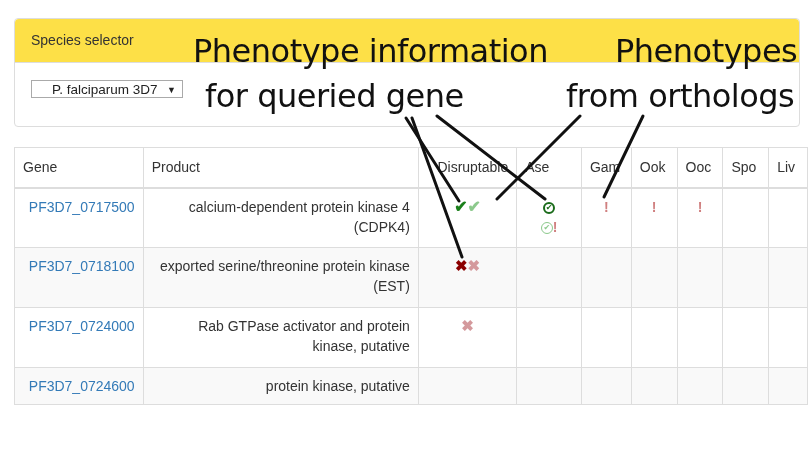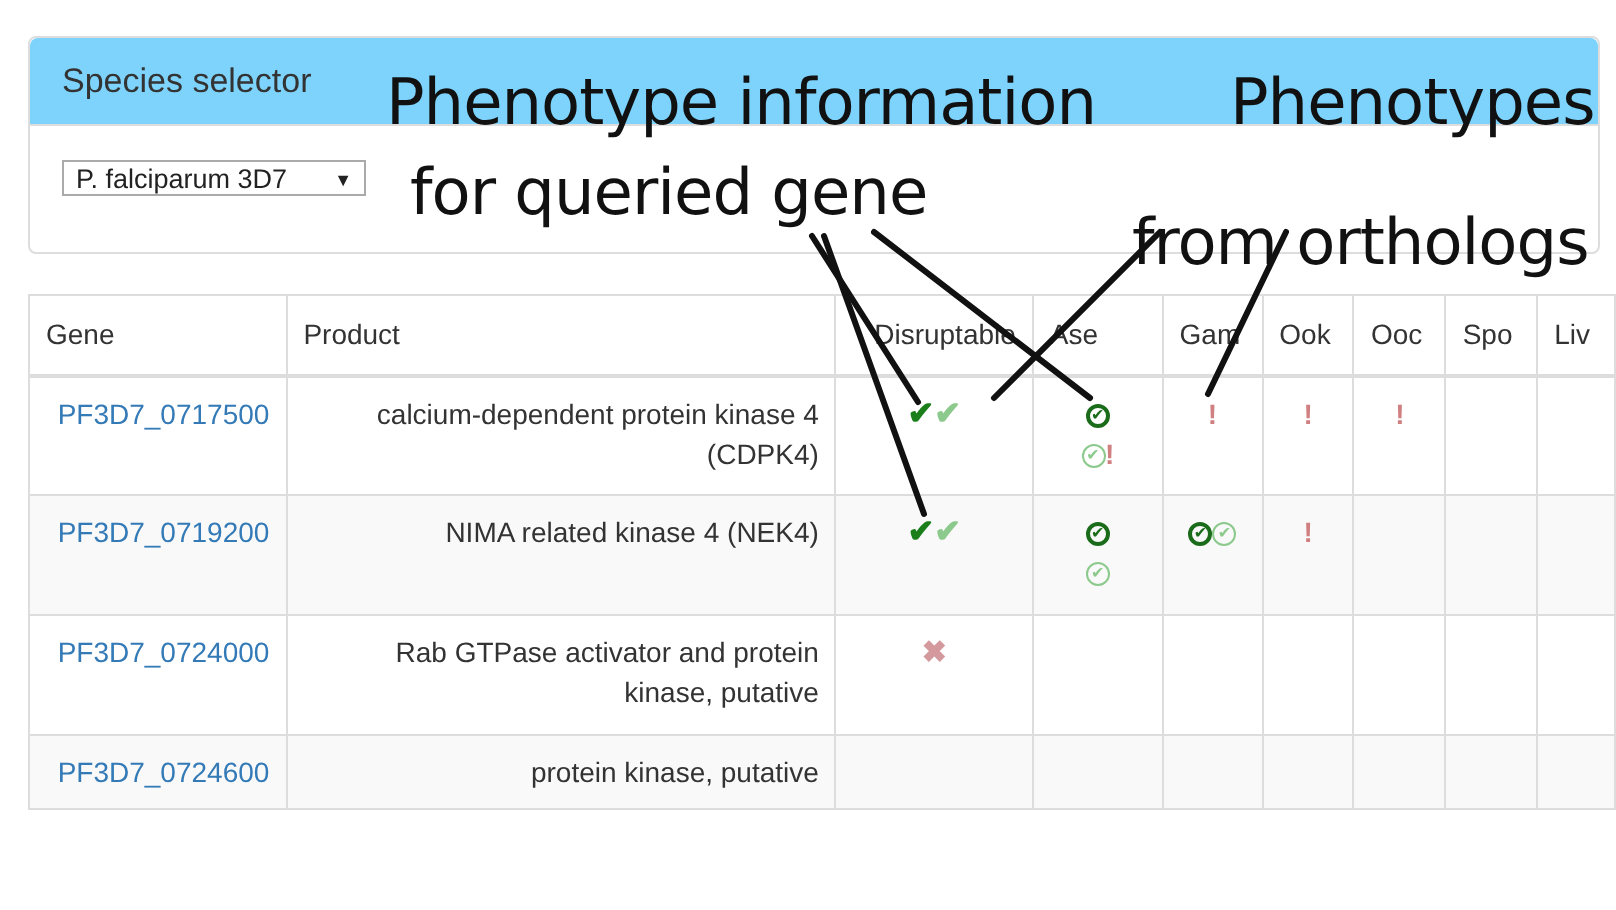--- a/index.html
+++ b/index.html
@@ -1,19 +1,19 @@
 <!DOCTYPE html>
 <html><head>
 <meta charset="utf-8">
 <style>
   html,body{margin:0;padding:0;}
   body{width:808px;height:455px;overflow:hidden;background:#fff;position:relative;font-family:"Liberation Sans",sans-serif;color:#333;}
   .panel{position:absolute;left:14px;top:18px;width:784px;height:107px;border:1px solid #ddd;border-radius:4px;background:#fff;}
-  .panel-head{height:43px;background:#7dd3fc;border-bottom:1px solid #ddd;border-radius:4px 4px 0 0;font-size:17px;line-height:43px;padding-left:16px;color:#333;}
-  .select{position:absolute;left:16px;top:61px;width:152px;height:18px;border:1px solid #aaa;background:#fff;font-size:13.5px;line-height:18px;padding-left:6px;box-sizing:border-box;color:#222;}
+  .panel-head{height:43px;background:#fde047;border-bottom:1px solid #ddd;border-radius:4px 4px 0 0;font-size:14px;line-height:43px;padding-left:16px;color:#333;}
+  .select{position:absolute;left:16px;top:61px;width:152px;height:18px;border:1px solid #aaa;background:#fff;font-size:13.5px;line-height:18px;padding-left:20px;box-sizing:border-box;color:#222;}
   .select .arrow{position:absolute;right:6px;top:0;font-size:9px;}
   table{position:absolute;left:14px;top:147px;border-collapse:collapse;font-size:14px;}
   th,td{border:1px solid #ddd;vertical-align:top;padding:8px;box-sizing:border-box;}
   th{text-align:left;font-weight:normal;height:40px;padding-top:11px;border-bottom:2px solid #ddd;}
   td{height:60px;line-height:20px;text-align:right;}
   tbody tr:nth-child(odd) td{background:#fff;}
   tbody tr:nth-child(even) td{background:#f9f9f9;}
   tr.last td{height:30px;}
   .gene a{color:#337ab7;text-decoration:none;}
   .c{text-align:center;}
@@ -65,34 +65,29 @@
         <span class="circ circ-d">✔</span><br>
         <span class="circ circ-l">✔</span><span class="ic ex">!</span>
       </td>
       <td class="c"><span class="ic ex">!</span></td>
       <td class="c"><span class="ic ex">!</span></td>
       <td class="c"><span class="ic ex">!</span></td>
       <td></td>
       <td></td>
     </tr>
     <tr>
-      <td class="gene"><a href="#">PF3D7_0719200</a></td>
-      <td>NIMA related kinase 4 (NEK4)</td>
+      <td class="gene"><a href="#">PF3D7_0718100</a></td>
+      <td>exported serine/threonine protein kinase (EST)</td>
       <td class="c">
-        <span class="ic chk-d">✔</span><span class="ic chk-l">✔</span>
+        <span class="ic x-d">✖</span><span class="ic x-l">✖</span>
       </td>
-      <td class="c">
-        <span class="circ circ-d">✔</span><br>
-        <span class="circ circ-l">✔</span>
-      </td>
-      <td class="c">
-        <span class="circ circ-d">✔</span><span class="circ circ-l">✔</span>
-      </td>
-      <td class="c"><span class="ic ex">!</span></td>
       <td></td>
+        <td></td>
+        <td></td>
+        <td></td>
         <td></td>
         <td></td>
     </tr>
     <tr>
       <td class="gene"><a href="#">PF3D7_0724000</a></td>
       <td>Rab GTPase activator and protein kinase, putative</td>
       <td class="c">
         <span class="ic x-l">✖</span>
       </td>
       <td></td>
@@ -112,21 +107,21 @@
         <td></td>
         <td></td>
         <td></td>
     </tr>
   </tbody>
 </table>
 
 <div class="anno" style="left:193px;top:31px;">Phenotype information</div>
 <div class="anno" style="left:205px;top:76px;text-align:right;">for queried gene</div>
 <div class="anno" style="left:615px;top:31px;text-align:right;">Phenotypes</div>
-<div class="anno" style="left:566px;top:76px;margin-top:25px;">from orthologs</div>
+<div class="anno" style="left:566px;top:76px;">from orthologs</div>
 
 <svg class="lines" width="808" height="455">
   <g stroke="#111" stroke-width="3" stroke-linecap="round">
     <line x1="406" y1="118" x2="459" y2="201"></line>
     <line x1="412" y1="118" x2="462" y2="257"></line>
     <line x1="437" y1="116" x2="545" y2="199"></line>
     <line x1="580" y1="116" x2="497" y2="199"></line>
     <line x1="643" y1="116" x2="604" y2="197"></line>
   </g>
 </svg>

